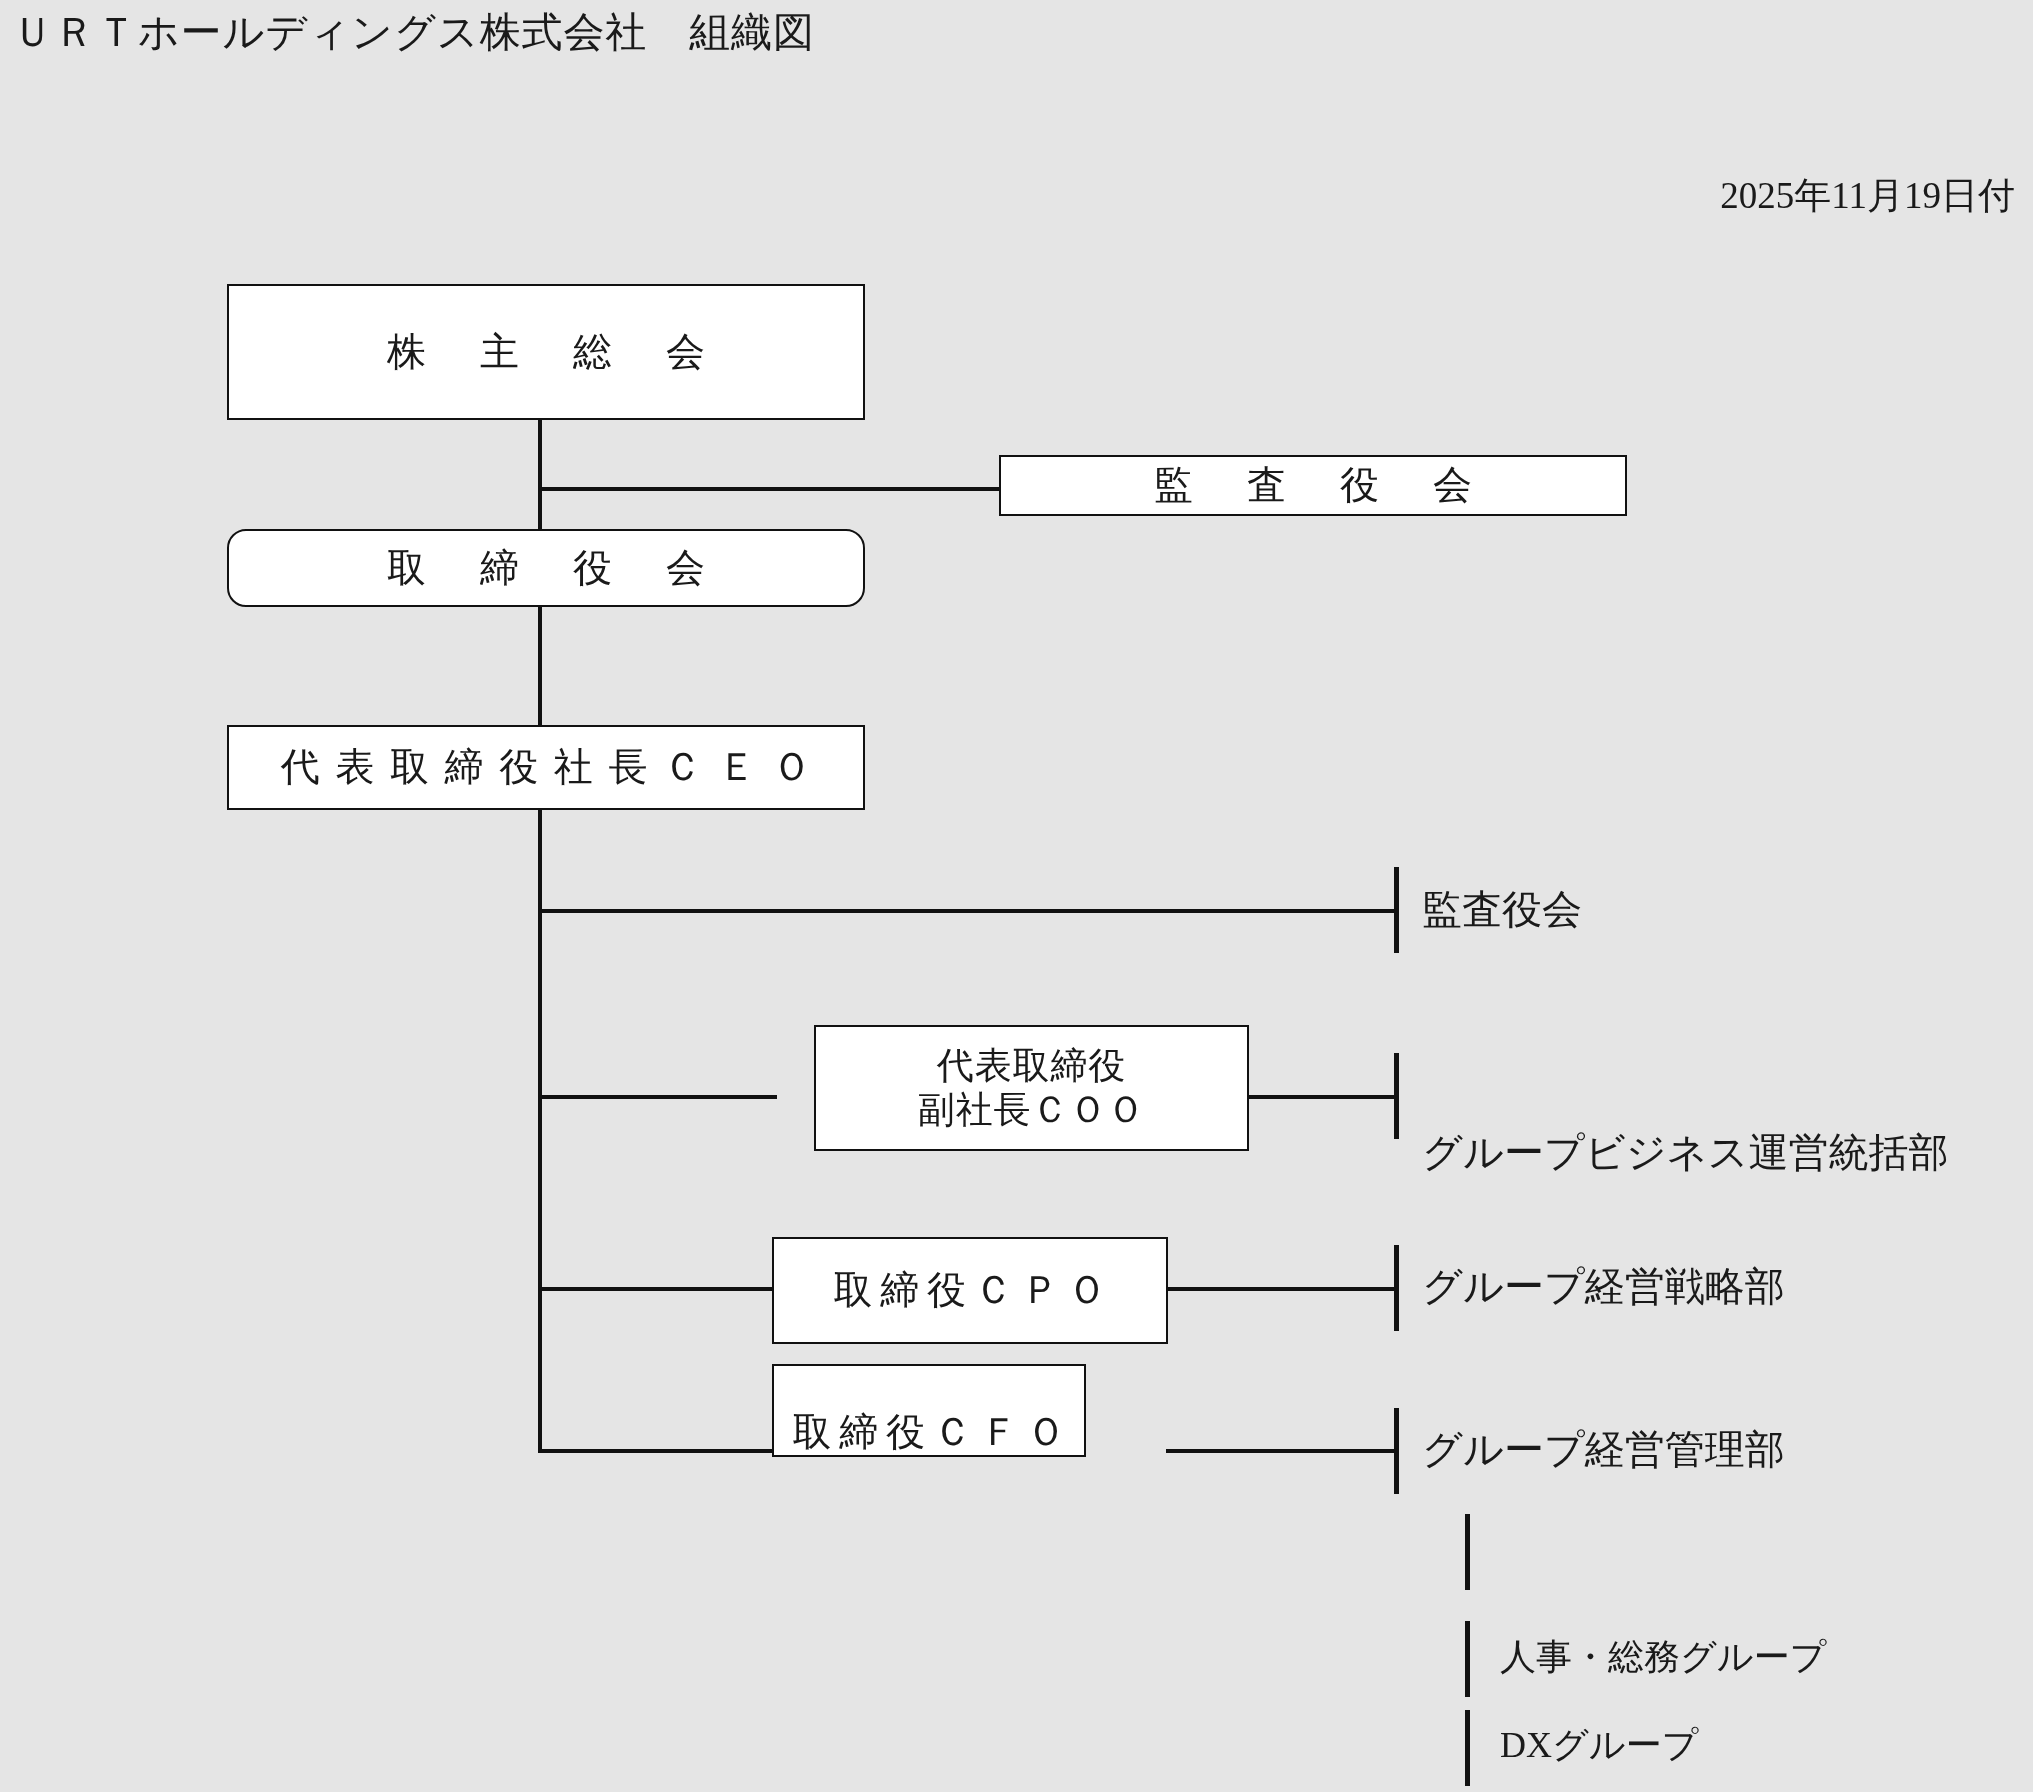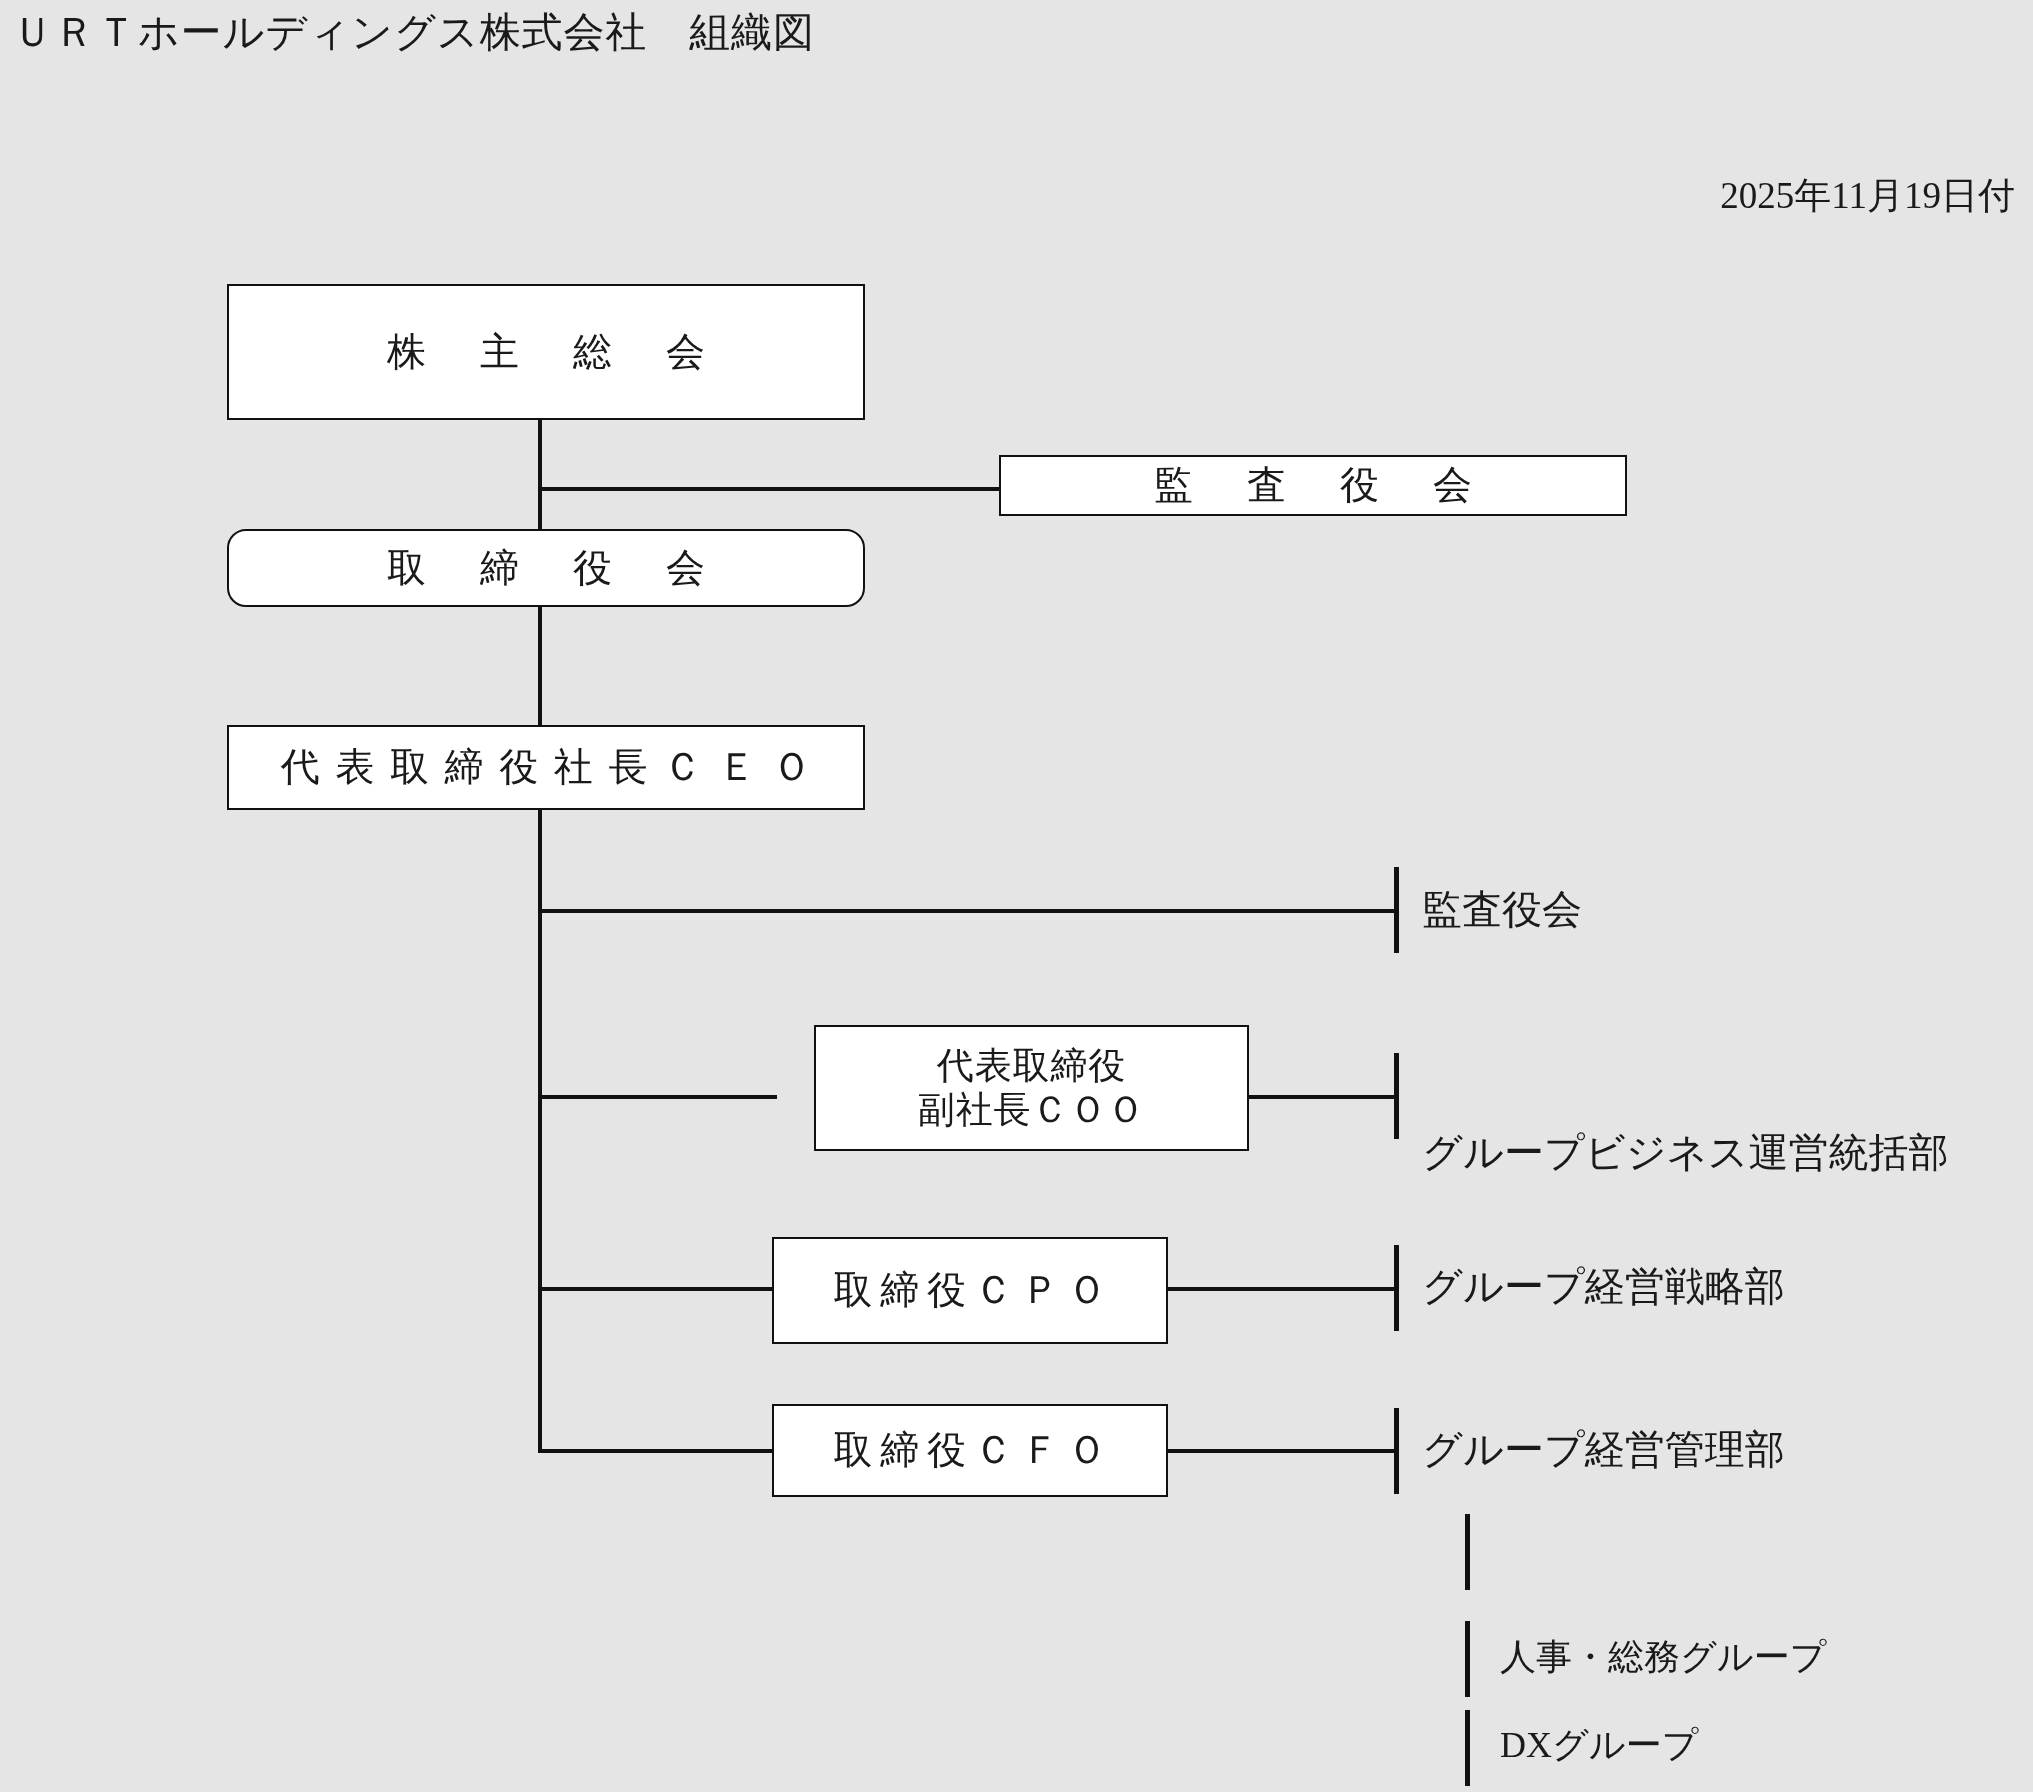--- a/index.html
+++ b/index.html
@@ -58,21 +58,21 @@
   .box-ceo {
     left: 227px; top: 725px; width: 638px; height: 85px;
   }
   .box-coo {
     left: 774px; top: 1025px; width: 435px; height: 126px; margin-left: 40px;
   }
   .box-cpo {
     left: 772px; top: 1237px; width: 396px; height: 107px;
   }
   .box-cfo {
-    left: 772px; top: 1404px; width: 396px; height: 93px;
+    left: 772px; top: 1364px; width: 314px; height: 93px; align-items: flex-end;
   }
 
   .box-label {
     font-size: 39px;
     white-space: pre-line;
   }
   .spaced-wide   { letter-spacing: 54px; padding-left: 54px; }
   .spaced-medium { letter-spacing: 15.6px; padding-left: 15.6px; }
   .spaced-small  { letter-spacing: 7.8px;  padding-left: 7.8px;  }
   .two-line      { font-size: 37px; letter-spacing: 0.9px; }

